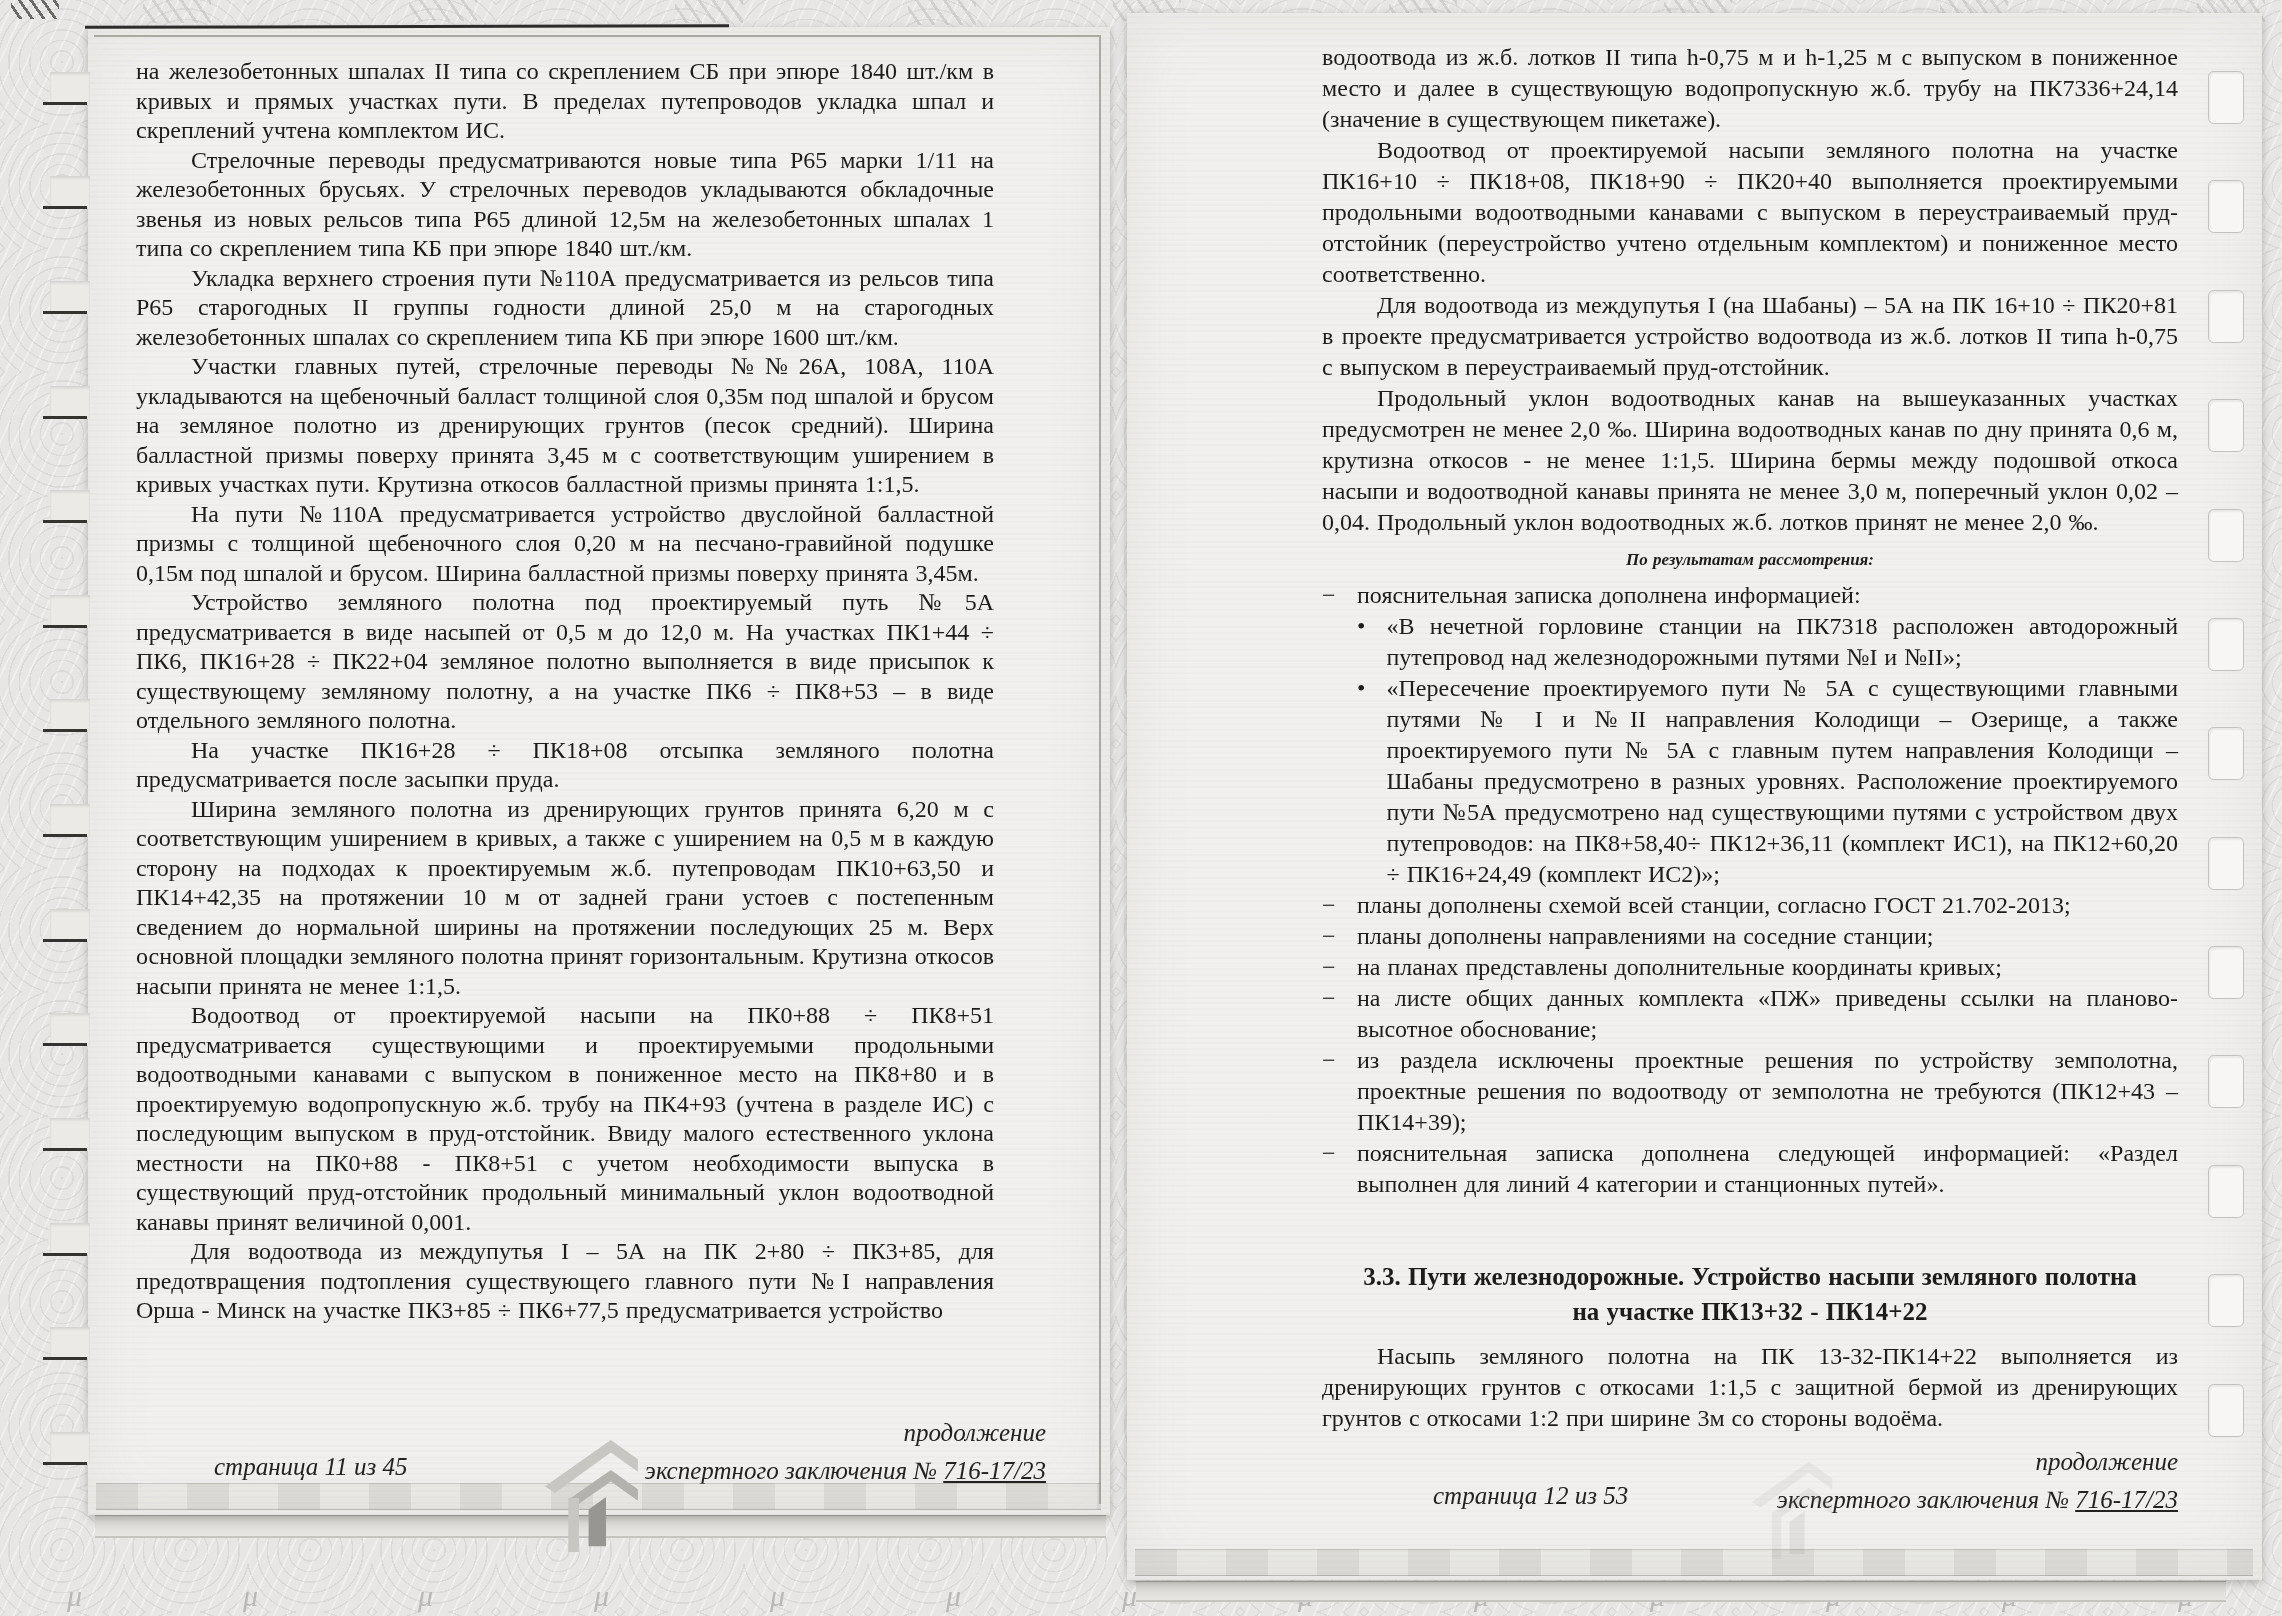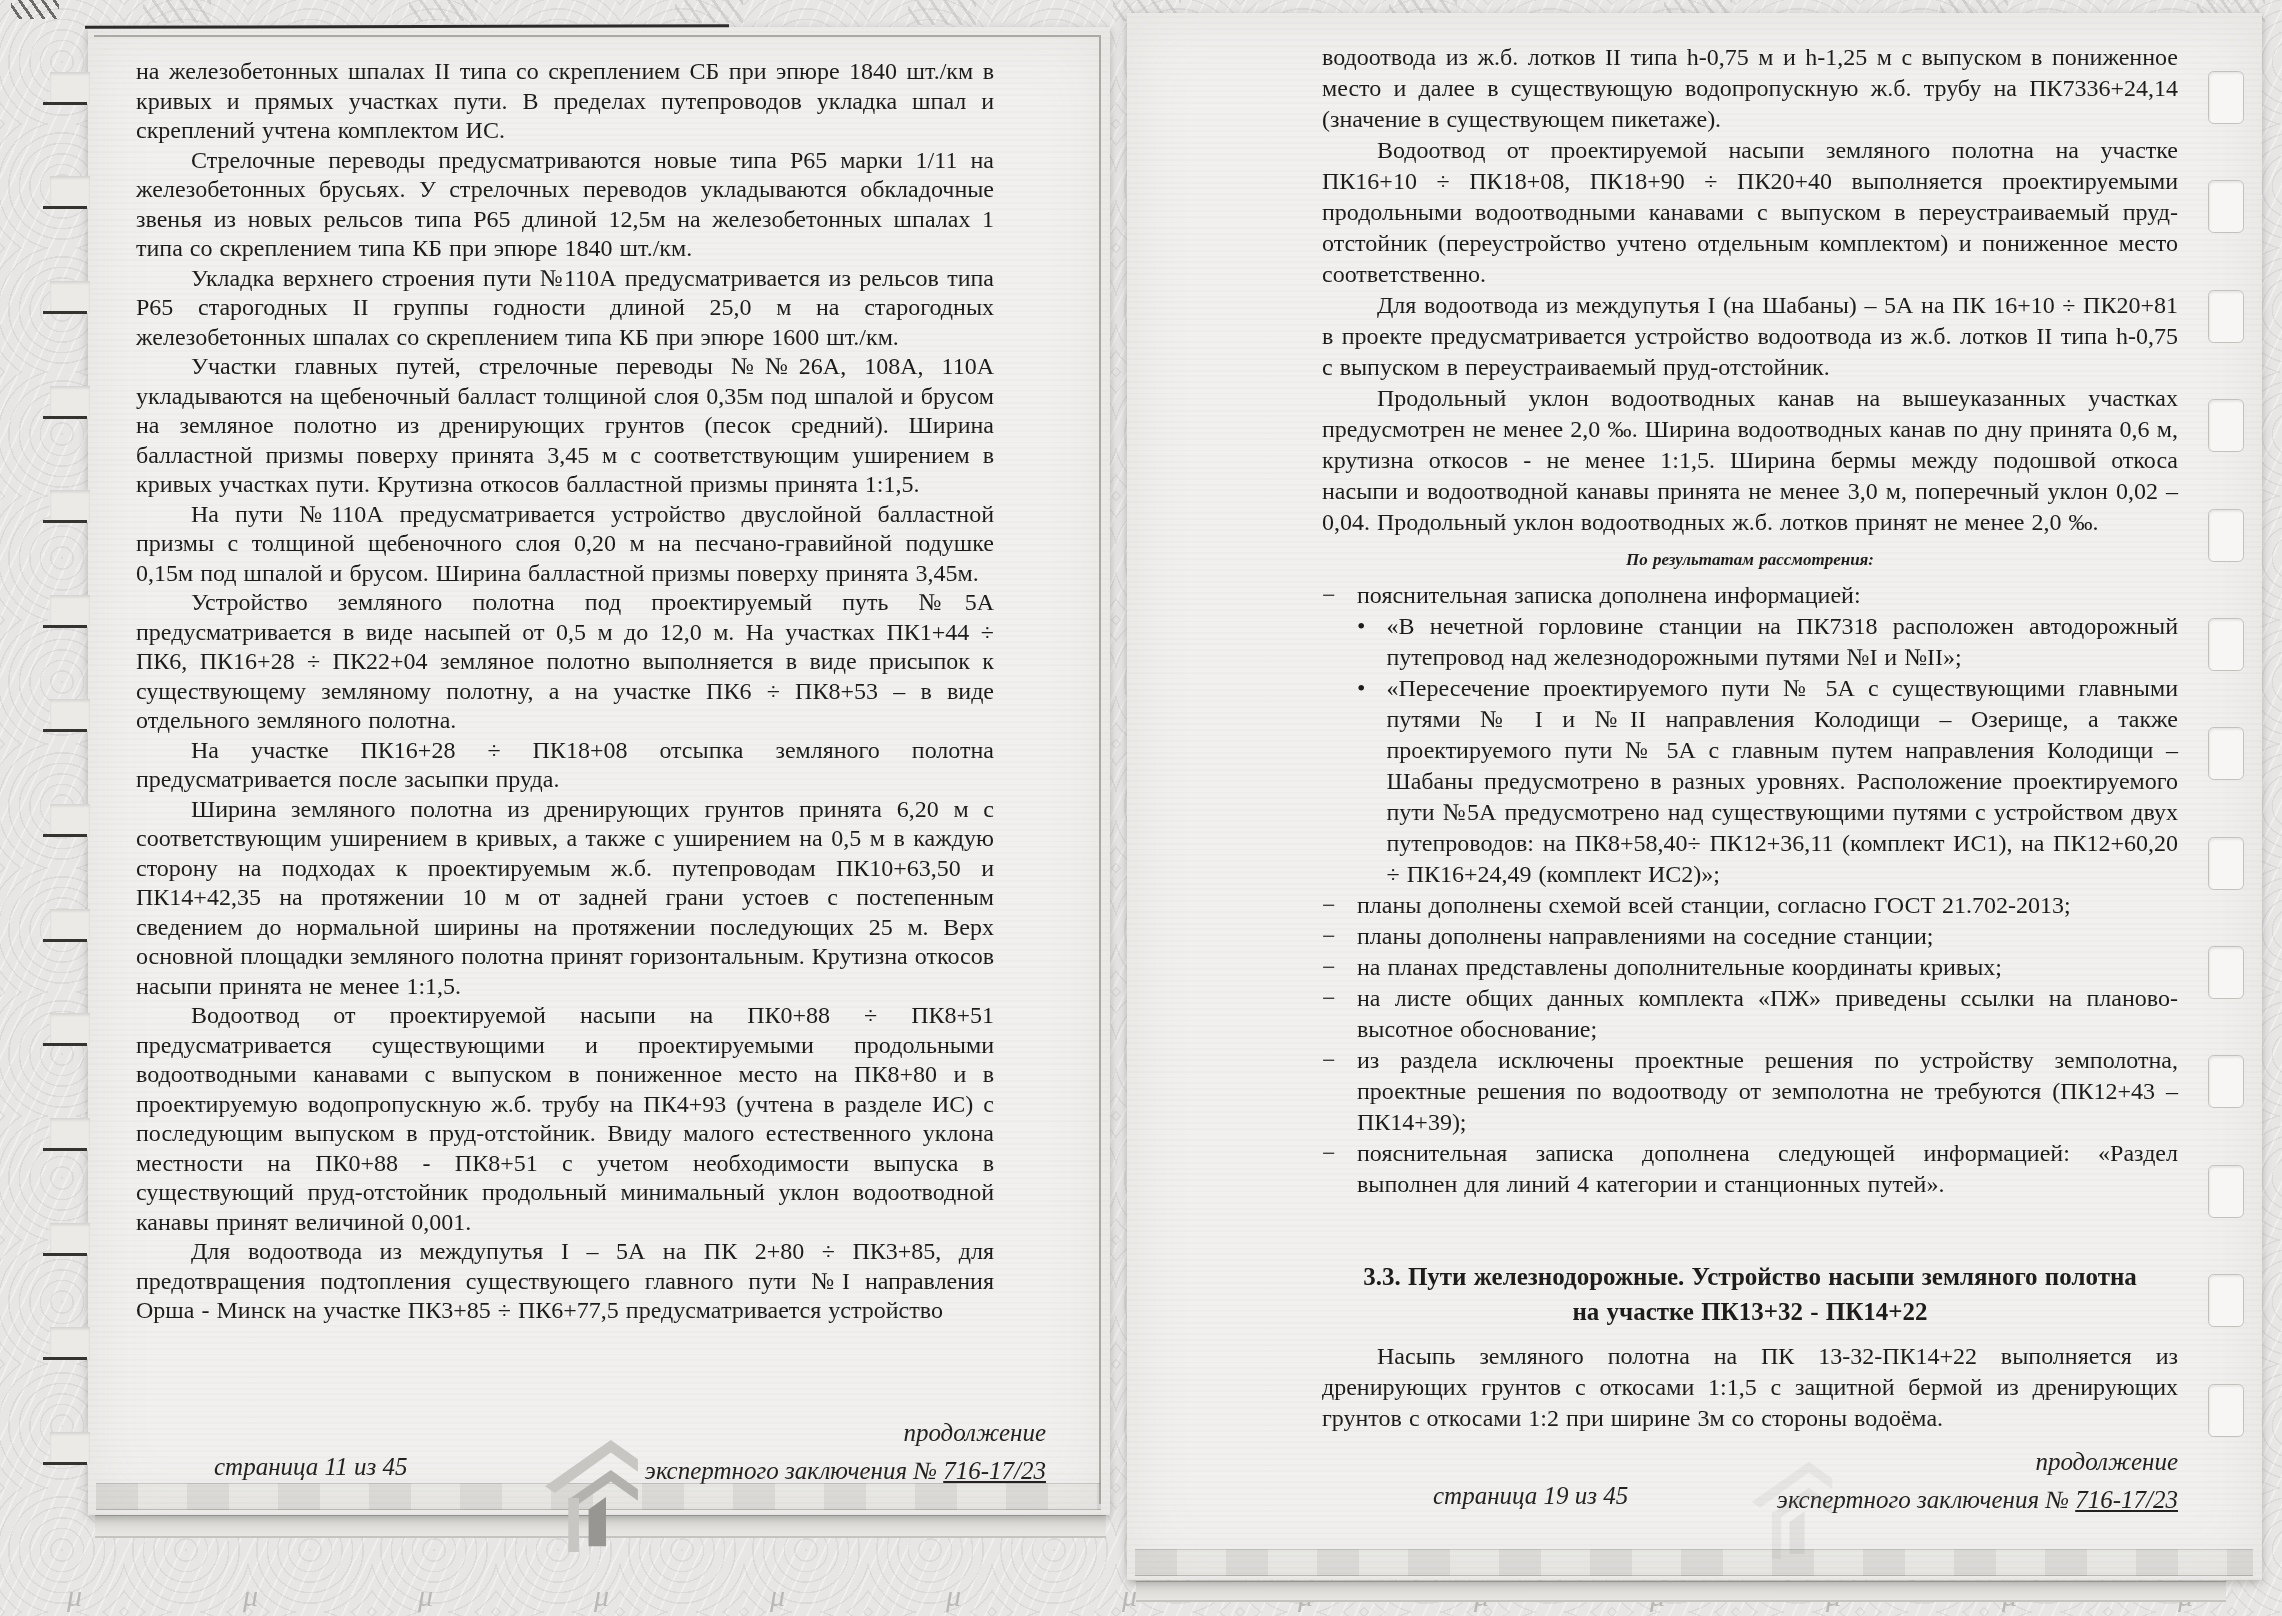--- a/index.html
+++ b/index.html
@@ -228,21 +228,21 @@
       <div class="li">
         <span class="marker">−</span>
         <div class="li-text">пояснительная записка дополнена следующей информацией: «Раздел выполнен для линий 4 категории и станционных путей».</div>
       </div>
 
       <p class="section-heading">3.3. Пути железнодорожные. Устройство насыпи земляного полотна на участке ПК13+32 - ПК14+22</p>
 
       <p class="para ind">Насыпь земляного полотна на ПК 13-32-ПК14+22 выполняется из дренирующих грунтов с откосами 1:1,5 с защитной бермой из дренирующих грунтов с откосами 1:2 при ширине 3м со стороны водоёма.</p>
     </div>
 
-    <span class="pageno">страница 19 из 45</span>
+    <span class="pageno">страница 12 из 53</span>
     <div class="cont">
       <div>продолжение</div>
       <div><span>экспертного заключения № </span><span class="und">716-17/23</span></div>
     </div>
 
     <div class="worn-band"></div>
   </div>
 
   <div class="logo logo-right">
     <svg width="88" height="99" viewBox="0 0 100 118" xmlns="http://www.w3.org/2000/svg">

